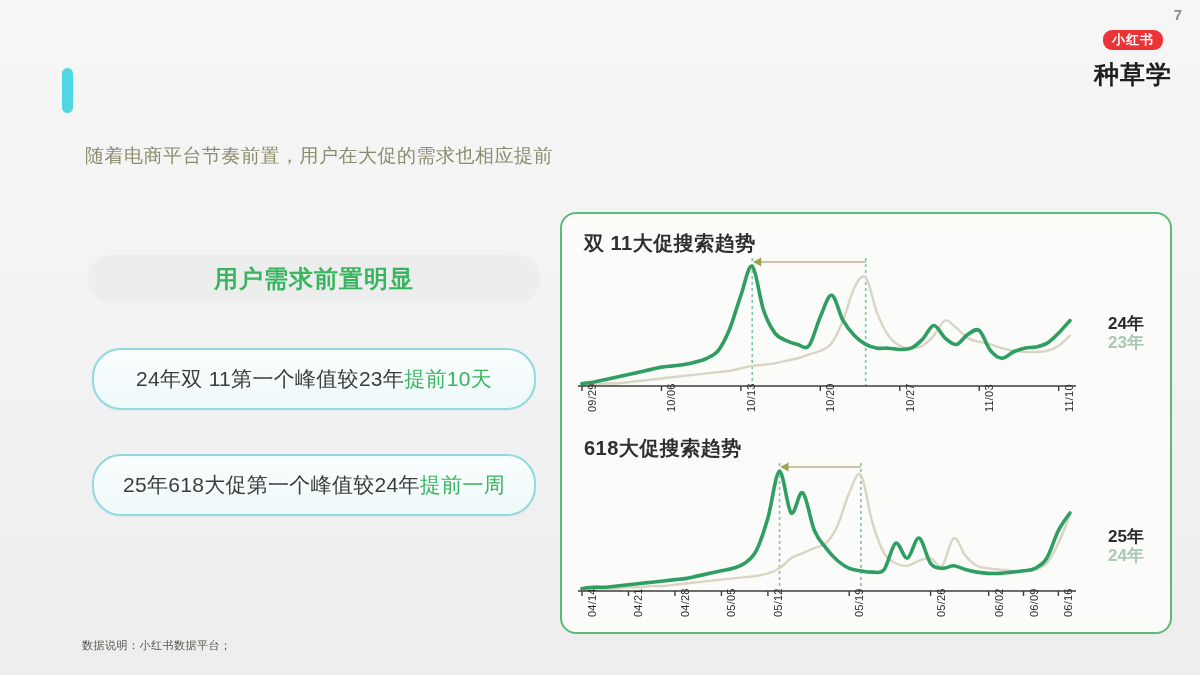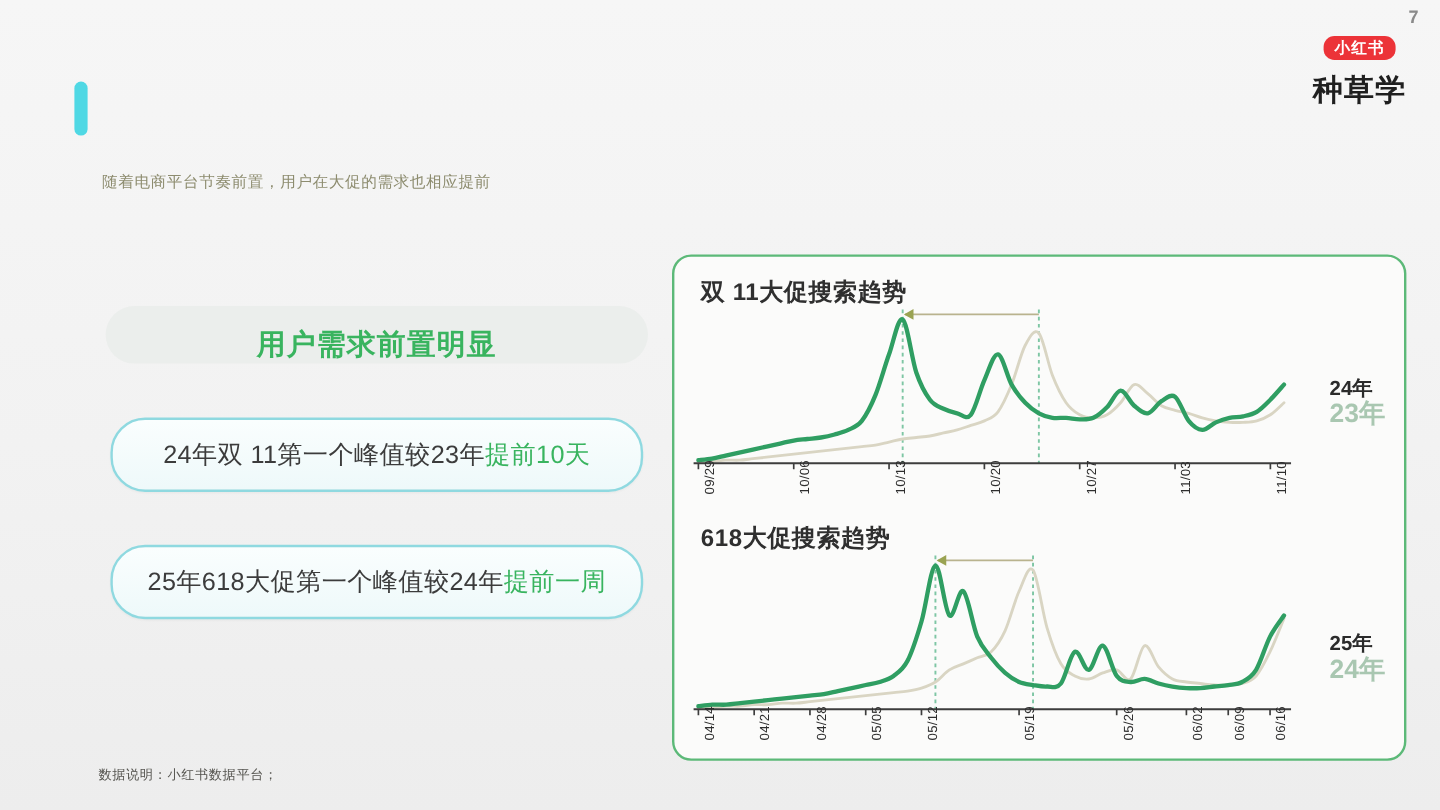--- a/index.html
+++ b/index.html
@@ -29,27 +29,27 @@
   }
   .brand-name{
     font-size:25px;font-weight:800;color:#1f1f1f;letter-spacing:1px;
   }
   
   .title-row{position:absolute;left:62px;top:68px;display:flex;align-items:center;gap:16px;}
   .title-bar{width:11px;height:45px;border-radius:6px;background:#4fd8e4;}
   .title-text{font-size:41px;font-weight:800;color:#3a3a3a;letter-spacing:1px;line-height:1;}
   .subtitle{
     position:absolute;left:85px;top:143px;
-    font-size:13px;color:#8d8c6f;letter-spacing:.5px;font-family:Liberation Serif, serif;
+    font-size:19px;color:#8d8c6f;letter-spacing:.5px;font-family:Liberation Serif, serif;
   }
   
   .pill-head{
     position:absolute;left:88px;top:255px;width:452px;height:48px;
     border-radius:24px;background:#ebeeec;
-    display:flex;align-items:flex-end;justify-content:center;font-family:Liberation Mono, monospace;
+    display:flex;align-items:center;justify-content:center;font-family:Liberation Mono, monospace;
   }
   .pill-head span{font-size:24px;font-weight:800;color:#39b45f;letter-spacing:1px;}
   .callout{
     position:absolute;left:92px;width:440px;height:58px;
     border:2px solid #8fd9e0;border-radius:29px;
     background:linear-gradient(180deg,#fafefe 0%,#eef9fa 100%);
     display:flex;align-items:center;justify-content:center;
     box-shadow:0 1px 2px rgba(0,0,0,.04);
   }
   .callout-1{top:348px;}
@@ -72,21 +72,21 @@
   .chart-title{
     position:absolute;left:22px;top:8px;
     font-size:20px;font-weight:700;color:#2f2f2f;letter-spacing:.5px;
   }
   .plot{position:absolute;left:14px;top:24px;width:500px;height:160px;}
   .plot svg{display:block;}
   .legend{
     position:absolute;left:546px;top:92px;line-height:1.12;
   }
   .legend .l1{font-size:17px;font-weight:700;color:#2b2b2b;}
-  .legend .l2{font-size:22px;font-weight:700;color:#a9c7b1;}
+  .legend .l2{font-size:17px;font-weight:700;color:#a9c7b1;}
   .legend-2{top:100px;}
   .xlabels{position:absolute;left:14px;top:186px;width:500px;height:48px;}
   .xlab{
     position:absolute;top:0;
     font-size:11px;color:#2e2e2e;
     transform:rotate(-90deg);transform-origin:left top;
     white-space:nowrap;letter-spacing:.2px;
   }
 </style>
 </head>

